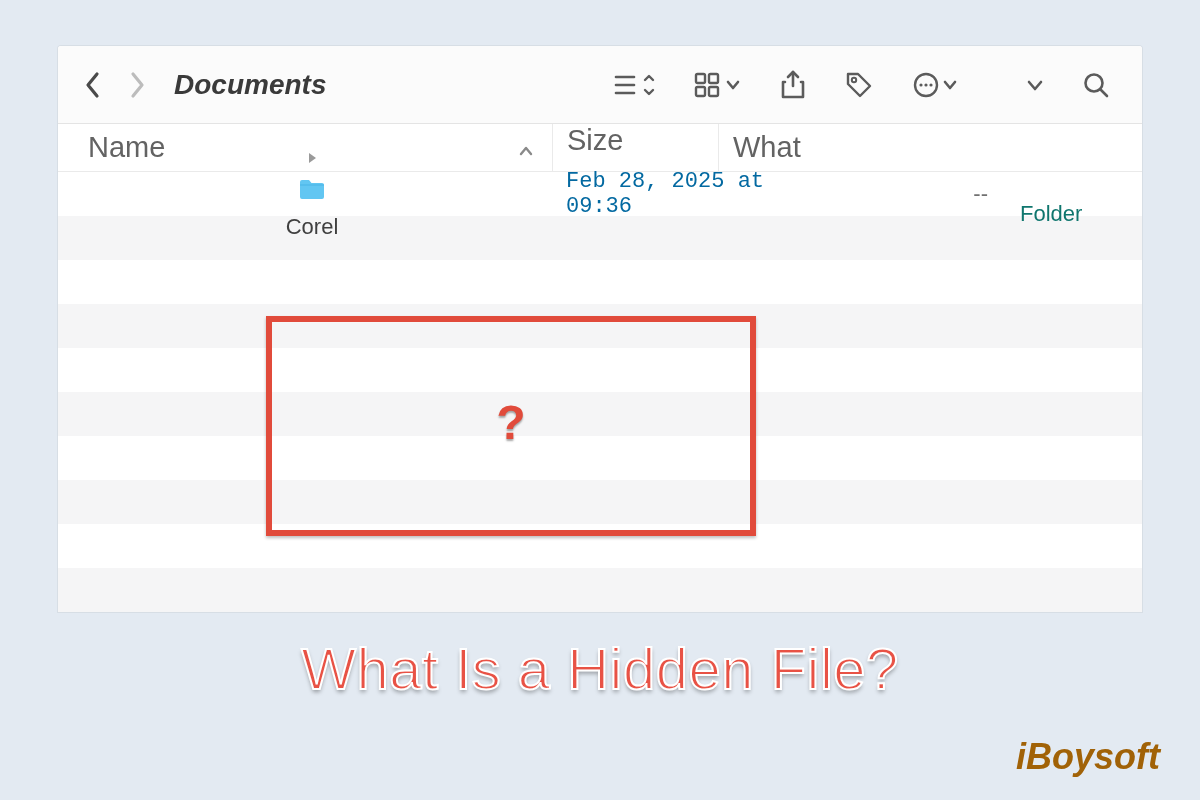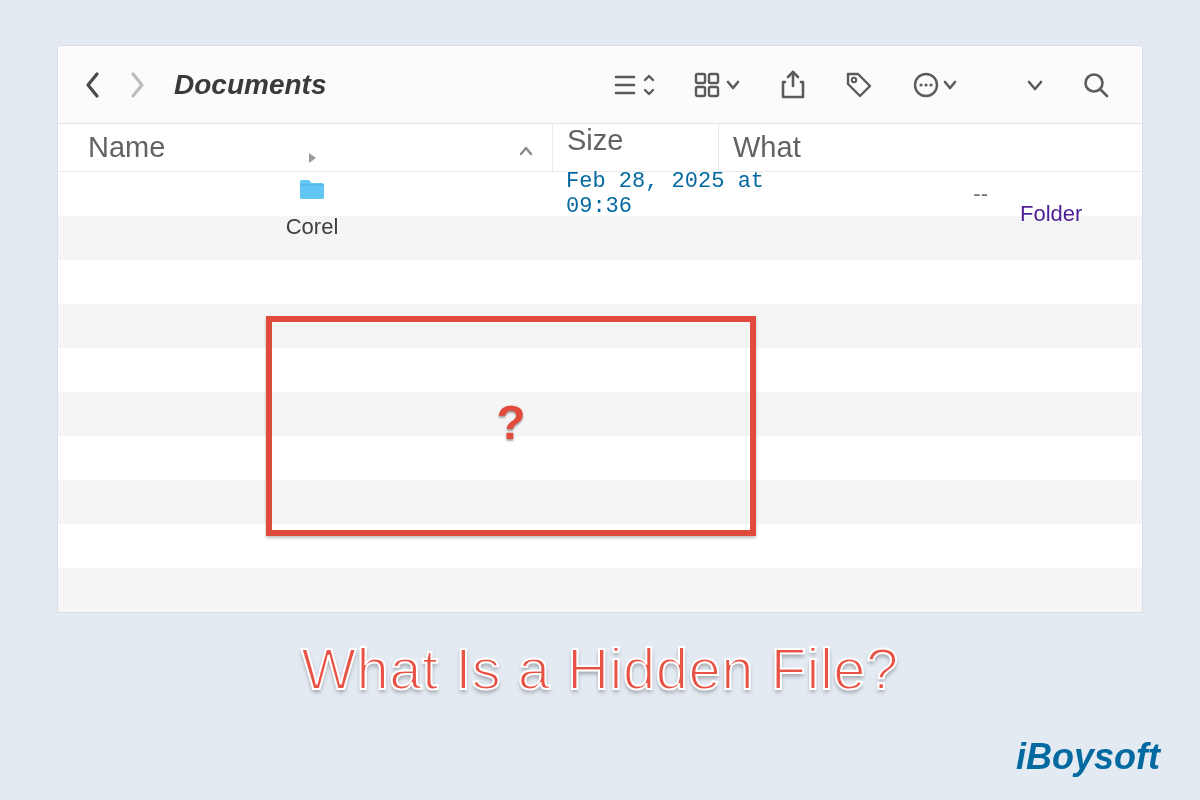--- a/index.html
+++ b/index.html
@@ -82,21 +82,21 @@
     display: flex;
     align-items: center;
     font-size: 22px;
     color: #404040;
   }
   .row:nth-child(odd) { background: #ffffff; }
   .row:nth-child(even) { background: #f5f5f6; }
   .row .c-name { width: 494px; display:flex; align-items:center; padding-left: 14px; gap: 8px; flex-direction: column; }
   .row .c-date { width: 288px; padding-left: 14px; color: #0369a1; font-family: Liberation Mono, monospace; }
   .row .c-size { width: 166px; text-align: right; padding-right: 18px; color: #717171; }
-  .row .c-kind { flex:1; padding-left: 14px; color: #4c1d95; margin-top: 40px; }
+  .row .c-kind { flex:1; padding-left: 14px; color: #0f766e; margin-top: 40px; }
   .disclosure {
     color: #9a9a9a;
     font-size: 18px;
     width: 14px;
     text-align:center;
   }
   .folder-icon {
     width: 26px; height: 22px;
   }
   .highlight-box {
@@ -130,21 +130,21 @@
     -webkit-text-stroke: 2px #ffffff;
     text-shadow: 0 3px 4px rgba(0,0,0,0.35);
   }
   .brand {
     position: absolute;
     right: 40px;
     bottom: 22px;
     font-size: 36px;
     font-weight: 800;
     font-style: italic;
-    color: #0369a1;
+    color: #a16207;
   }
 </style>
 </head>
 <body>
 
 <div class="finder">
 
   <div class="toolbar">
     <div class="nav-btn">
       <svg width="18" height="28" viewBox="0 0 18 28">

